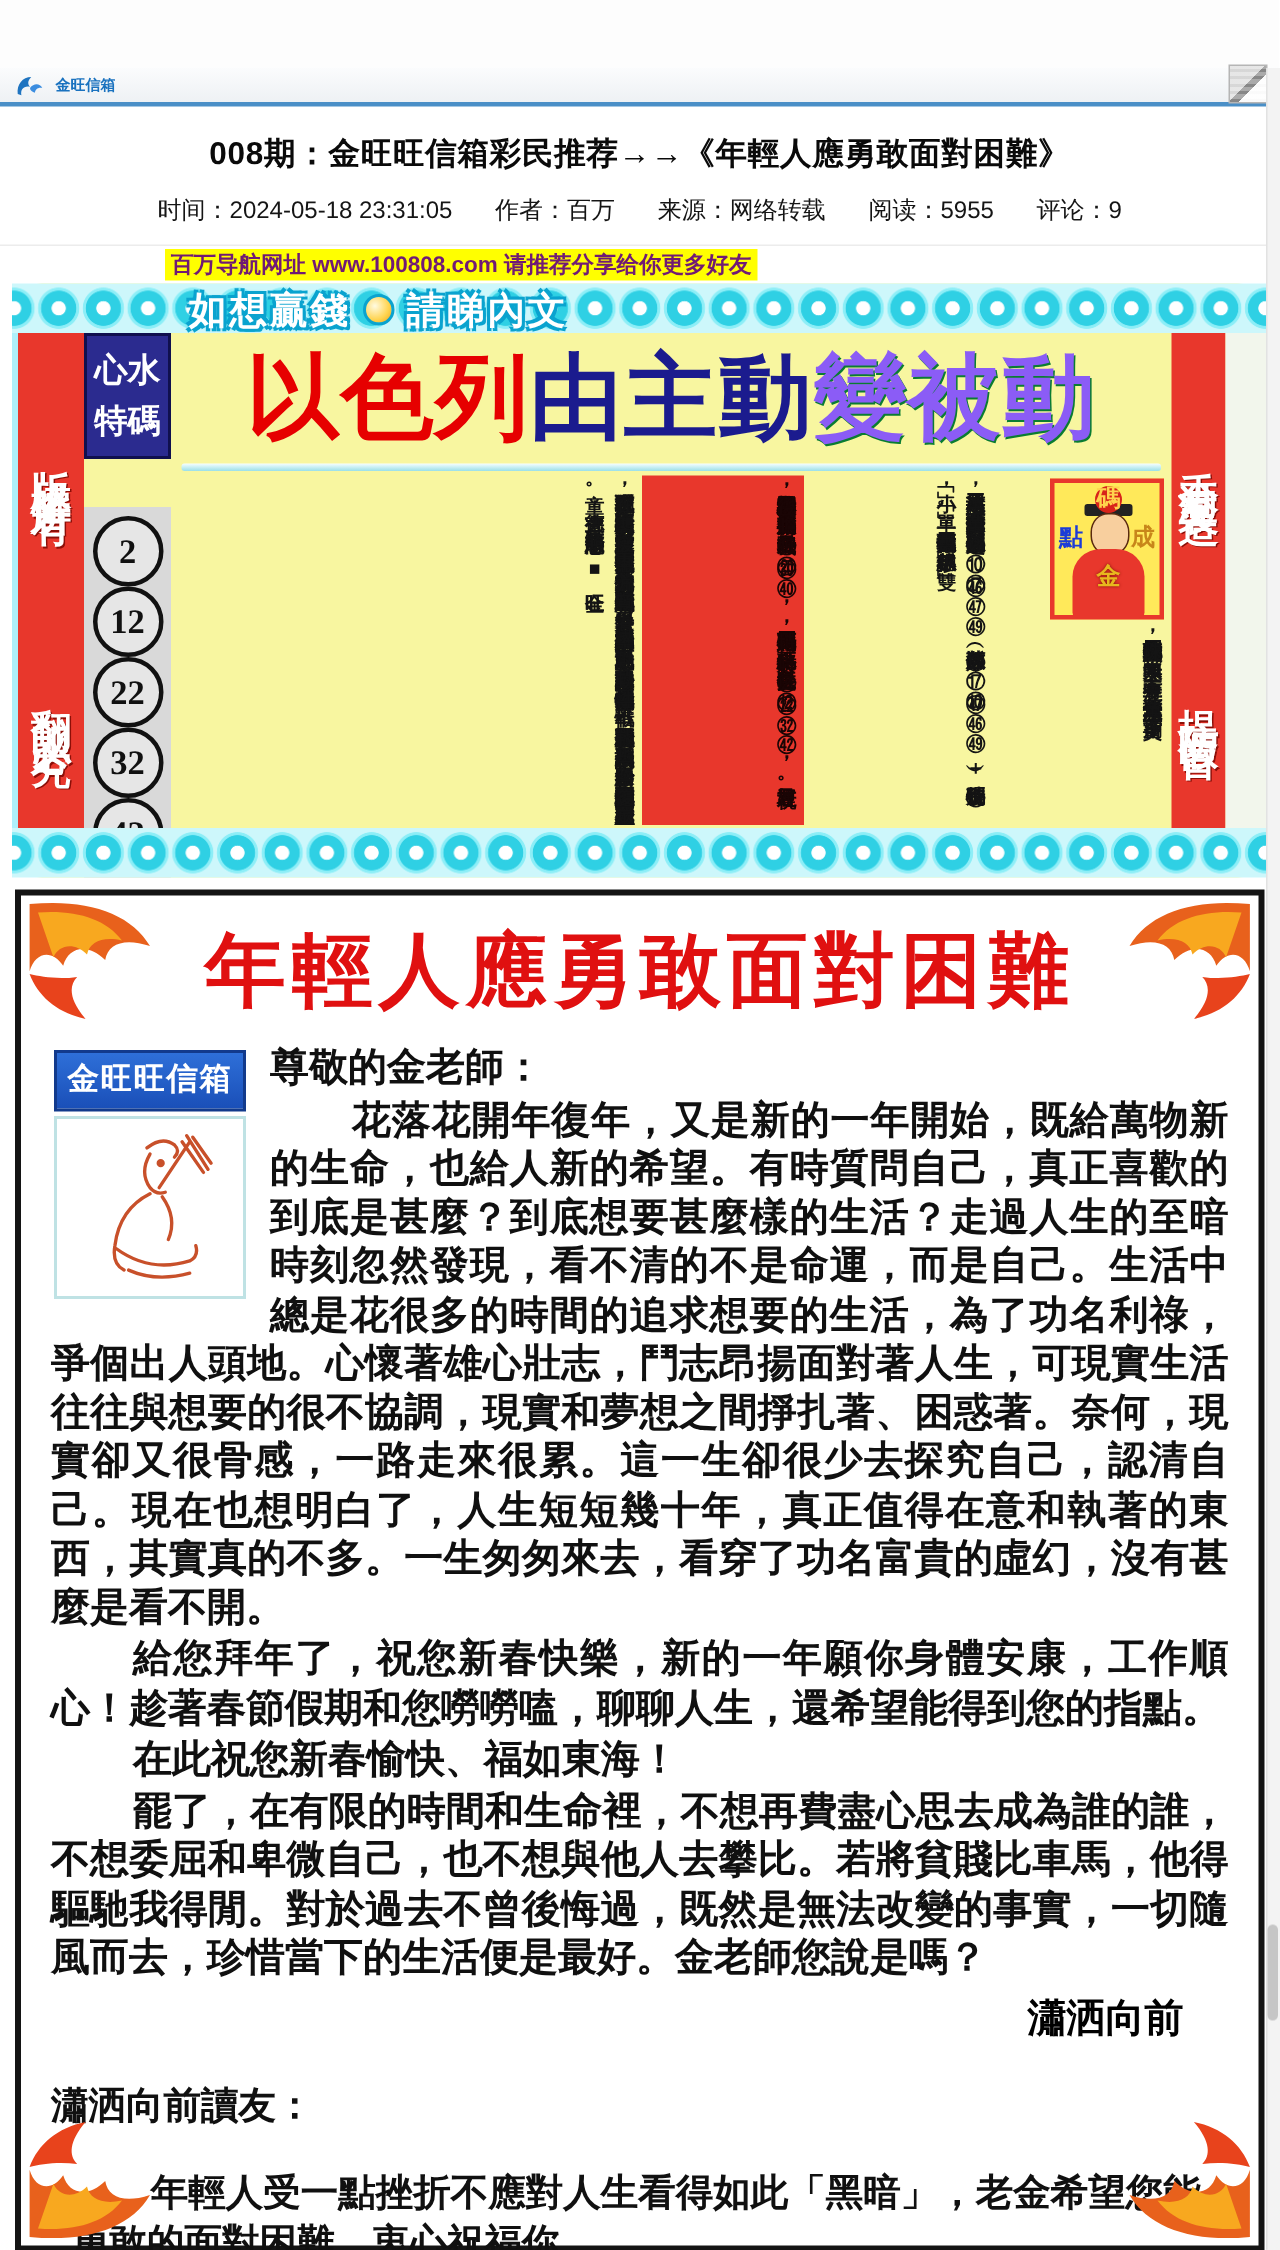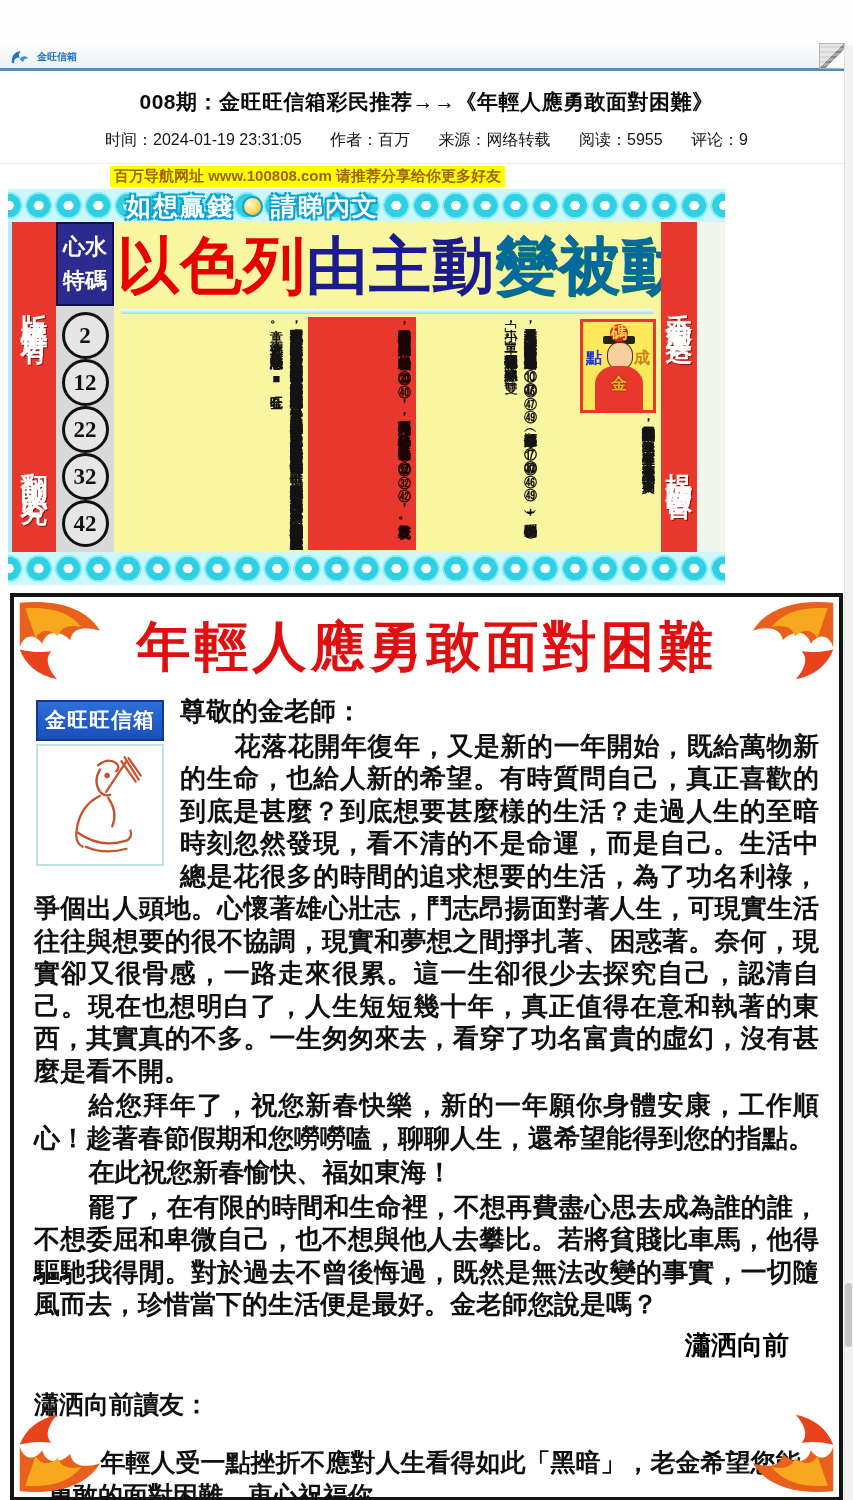--- a/index.html
+++ b/index.html
@@ -14,51 +14,51 @@
     background:
       linear-gradient(315deg,rgba(255,255,255,.95) 0 38%,rgba(120,120,120,.55) 38% 52%,rgba(230,230,230,.8) 52%),
       repeating-linear-gradient(0deg,#9a9a9a 0 2px,#e8e8e8 2px 5px),
       repeating-linear-gradient(90deg,#9a9a9a 0 2px,#e8e8e8 2px 5px);}
   
   .post-title{margin:17px 20px 0;text-align:center;font-size:21px;font-weight:bold;color:#0a0a0a;
     letter-spacing:.5px;}
   .post-meta{margin-top:14px;text-align:center;font-size:16px;color:#151515;}
   .post-meta span{margin:0 12px;}
   .head-divider{border-top:1px solid #ececec;margin-top:12px;}
-  .promo{margin:2px 0 2px 110px;display:inline-block;background:#ffff00;color:#a16207;
+  .promo{margin:2px 0 2px 110px;display:inline-block;background:#ffff00;color:#701a75;
     font-size:15px;font-weight:bold;padding:1px 4px;}
   
-  .tip{width:717px;margin-left:8px;background:#f8f6a0;font-family:"Liberation Serif",serif;border-radius:20px;}
+  .tip{width:837px;margin-left:8px;background:#f8f6a0;font-family:"Liberation Serif",serif;border-radius:20px;}
   .chain{height:33px;background-color:#cdf7fb;
     background-image:radial-gradient(circle at 50% 50%,#ffffff 0 4.5px,#2fd0e4 5px 11.5px,#8deef7 12px 13.5px,rgba(0,0,0,0) 14px);
     background-size:29.8px 33px;background-position:center;position:relative;}
   .chain-banner{position:absolute;left:118px;top:1px;font-size:25px;font-weight:bold;color:#fff;
     text-shadow:2px 2px 0 #0aa3cf,-2px -2px 0 #0aa3cf,2px -2px 0 #0aa3cf,-2px 2px 0 #0aa3cf,0 0 3px #0aa3cf;
     letter-spacing:2px;display:flex;align-items:center;}
   .coin-icon{display:inline-block;width:17px;height:17px;border-radius:50%;margin:0 8px;
     background:radial-gradient(circle at 35% 35%,#fffbe2,#ffd34d 60%,#e8a21e);border:2px solid #0aa3cf;}
   .tip-mid{display:flex;align-items:stretch;height:330px;}
   .tip-edge-l{width:4px;background:#aeeffa;}
   .tip-edge-r{width:28px;background:#f2f6ec;}
   .strip{width:44px;background:#e8372c;color:#fff;display:flex;flex-direction:column;
     align-items:center;justify-content:space-around;padding:6px 0;}
   .strip .vtext{writing-mode:vertical-rl;text-orientation:upright;font-size:27px;font-weight:bold;
     letter-spacing:8px;line-height:44px;text-shadow:1px 1px 0 #8c0f08;}
   .strip-r{width:36px;}
-  .pickcol{width:58px;display:flex;flex-direction:column;}
+  .pickcol{width:58px;display:flex;flex-direction:column;gap:32px;}
   .pickhead{background:#2b2b8f;border:2px solid #10104e;color:#fff;font-weight:bold;font-size:22px;
     text-align:center;line-height:1.55;padding:6px 0;}
   .picknums{flex:1;background:#d9d9d9;display:flex;flex-direction:column;align-items:center;
     justify-content:space-around;padding:6px 0;}
   .num-circle{width:41px;height:41px;border:3px solid #111;border-radius:50%;background:rgba(255,255,255,.35);
     display:flex;align-items:center;justify-content:center;font-size:23px;font-weight:800;color:#111;}
   .tip-main{flex:1;display:flex;flex-direction:column;padding:2px 3px;min-width:0;}
   .tip-headline{text-align:center;font-size:62px;font-weight:900;line-height:84px;white-space:nowrap;
     letter-spacing:1px;}
-  .hl1{color:#e60000;} .hl2{color:#1b1b8e;} .hl3{color:#0369a1;text-shadow:1px 1px 0 #0a7c32;}
+  .hl1{color:#e60000;} .hl2{color:#1b1b8e;} .hl3{color:#8b5cf6;text-shadow:1px 1px 0 #0a7c32;}
   .tip-rule{height:5px;background:linear-gradient(#f6ffff,#9adfe8);margin:1px 4px 3px;border-radius:2px;}
   .tip-cols{flex:1;display:flex;gap:2px;min-height:0;}
   .vert{writing-mode:vertical-rl;text-orientation:upright;overflow:hidden;color:#141414;}
   .tip-article{flex:1;font-size:13px;line-height:20px;font-weight:bold;padding:2px 0;}
   .tip-red{width:104px;background:#e8372c;font-size:13px;line-height:20px;font-weight:bold;
     padding:3px 2px;color:#1a0505;}
   .tip-results{width:240px;position:relative;display:flex;}
   .res-b{flex:1;font-size:13px;line-height:19.5px;font-weight:bold;padding:2px 0;}
   .res-a{width:118px;font-size:13px;line-height:19.5px;font-weight:bold;padding-top:100px;}
   .god{position:absolute;top:2px;right:2px;width:76px;height:94px;background:#ffe95a;
@@ -112,21 +112,21 @@
     <path d="M2,18 C1,10 6,4 13,4 C10,7 10,10 12,12 C7,11 4,14 5,19 Z" fill="#1f74c0"></path>
     <path d="M12,13 C15,9 20,9 22,13 C19,12 16,14 16,17 C14,16 12,15 12,13 Z" fill="#3b8de0"></path>
   </svg>
   <span class="appbar-title">金旺信箱</span>
   <div class="fold-icon"></div>
 </div>
 
 <div class="post-title">008期：金旺旺信箱彩民推荐→→《年輕人應勇敢面對困難》</div>
 
 <div class="post-meta">
-  <span>时间：2024-01-19 23:31:05</span>
+  <span>时间：2024-05-18 23:31:05</span>
   <span>作者：百万</span>
   <span>来源：网络转载</span>
   <span>阅读：5955</span>
   <span>评论：9</span>
 </div>
 
 <div class="head-divider"></div>
 <span class="promo">百万导航网址 www.100808.com 请推荐分享给你更多好友</span>
 
 

